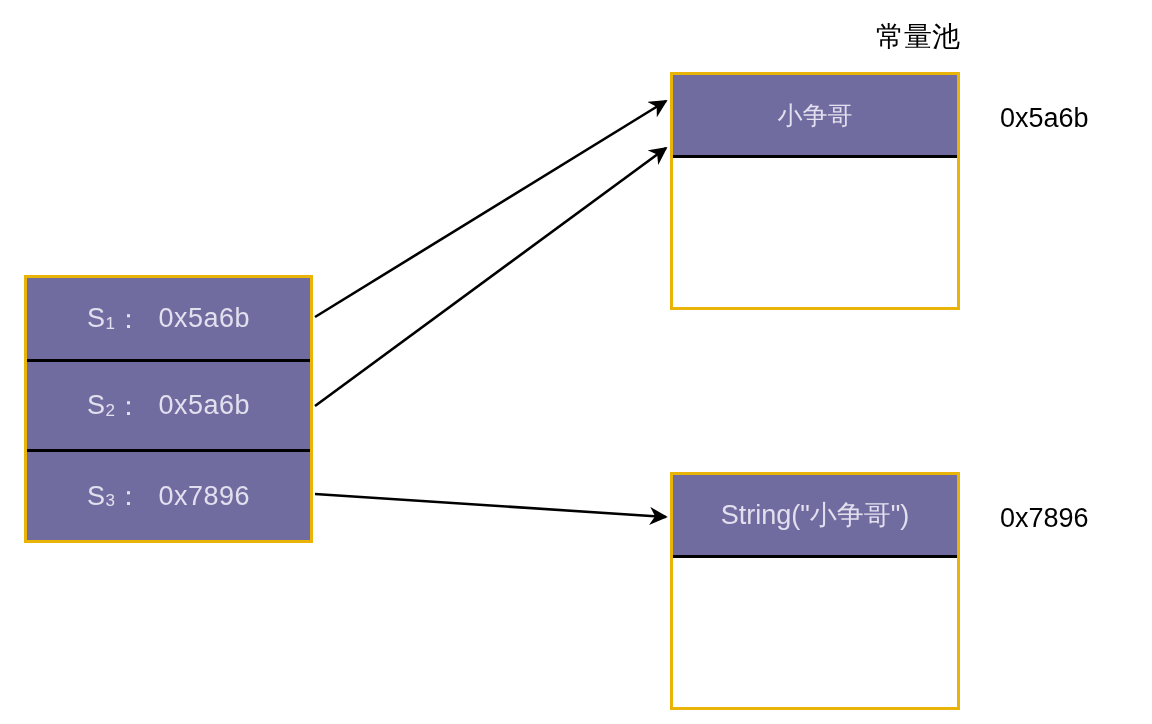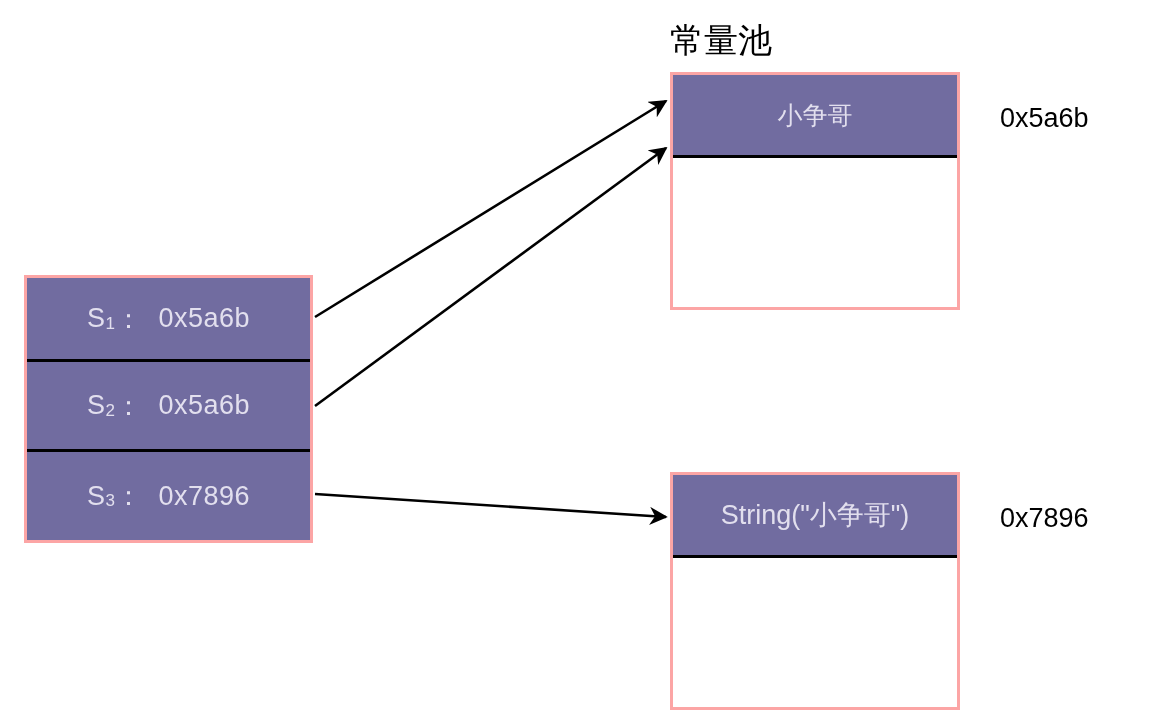--- a/index.html
+++ b/index.html
@@ -19,21 +19,21 @@
     position: absolute;
     left: 0;
     top: 0;
     width: 1152px;
     height: 724px;
   }
 
   .node {
     position: absolute;
     box-sizing: border-box;
-    border: 3px solid #fca5a5;
+    border: 3px solid #eab308;
   }
 
   
   #var-stack {
     left: 24px;
     top: 275px;
     width: 289px;
     height: 268px;
     background: #ffffff;
   }
@@ -100,22 +100,22 @@
   
   .label {
     position: absolute;
     white-space: nowrap;
     color: #000000;
   }
   #pool-title {
     left: 670px;
     top: 18px;
     width: 290px;
-    text-align: left;
-    font-size: 34px;
+    text-align: right;
+    font-size: 28px;
   }
   #pool-addr {
     left: 1000px;
     top: 103px;
     font-size: 27px;
   }
   #heap-addr {
     left: 1000px;
     top: 503px;
     font-size: 27px;

